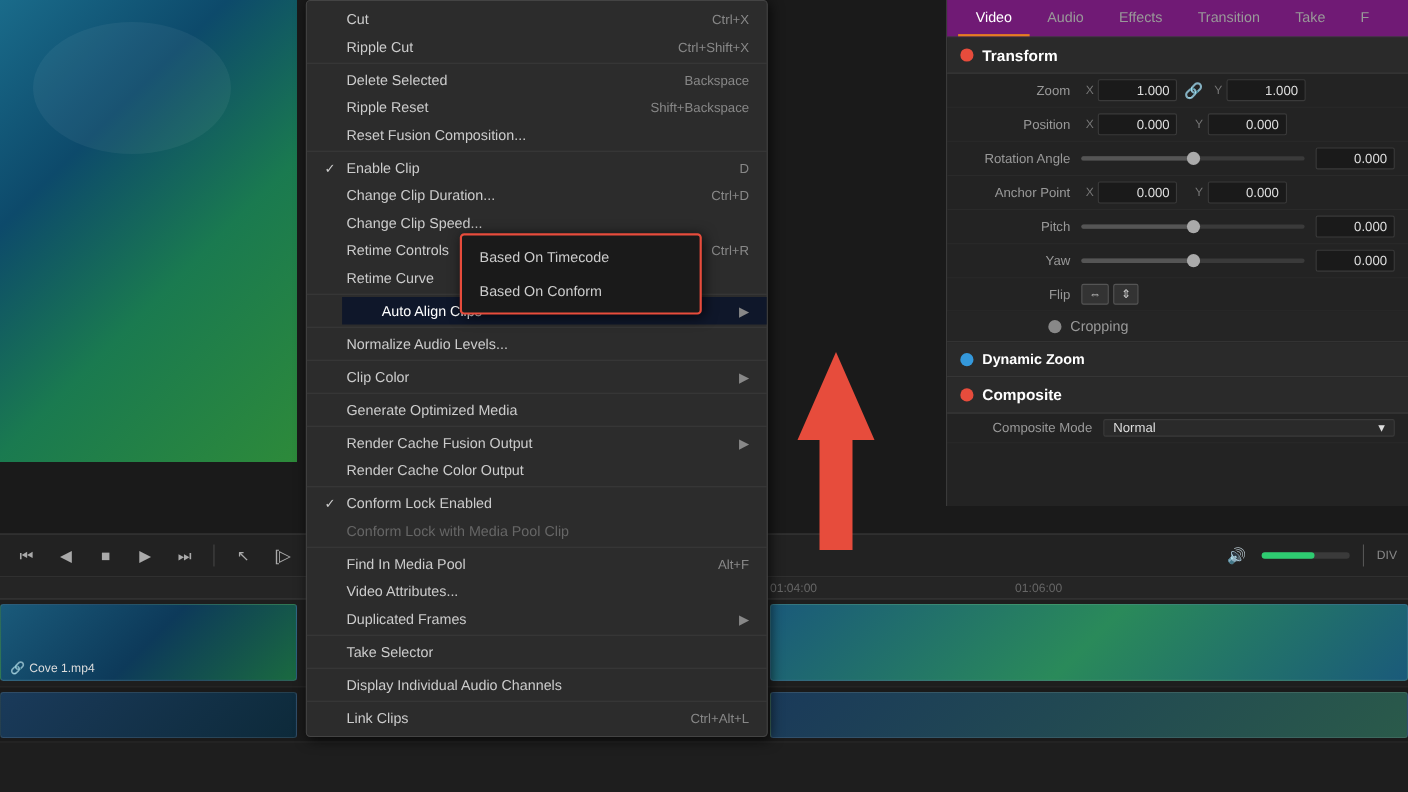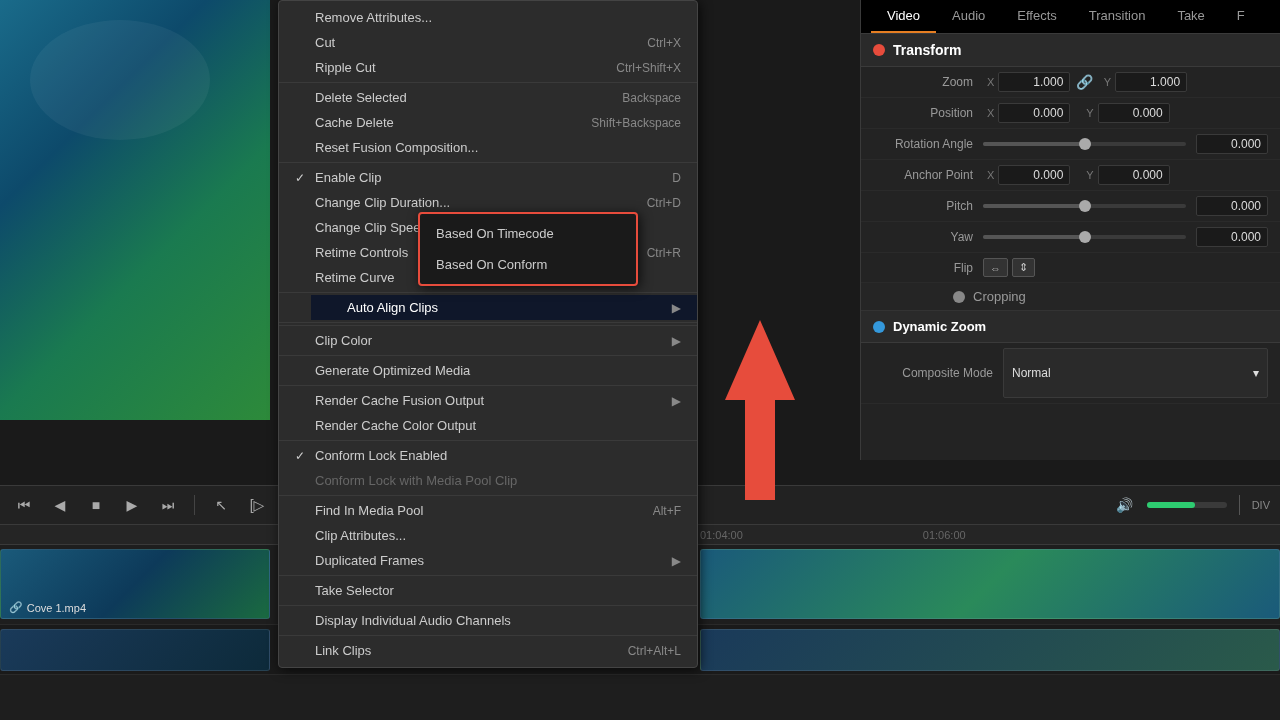--- a/index.html
+++ b/index.html
@@ -38,21 +38,21 @@
       top: 0; right: 0;
       width: 420px;
       height: 460px;
       background: #232323;
       border-left: 1px solid #3a3a3a;
     }
 
     
     .tab-bar {
       display: flex;
-      background: #000000;
+      background: #701a75;
       border-bottom: 1px solid #3a3a3a;
       padding: 0 10px;
     }
     .tab {
       padding: 8px 16px;
       font-size: 13px;
       color: #999;
       cursor: pointer;
       border-bottom: 2px solid transparent;
     }
@@ -177,21 +177,21 @@
       font-size: 12px;
       color: #999;
       text-align: right;
       padding-right: 10px;
     }
     .composite-select {
       flex: 1;
       background: #2a2a2a;
       border: 1px solid #3a3a3a;
       color: #ddd;
-      padding: 17px 8px;
+      padding: 0 8px;
       font-size: 12px;
       border-radius: 2px;
       display: flex;
       align-items: center;
       justify-content: space-between;
     }
 
     
     .context-menu {
       position: absolute;
@@ -453,42 +453,39 @@
         <div class="section-dot" style="background:#888; margin-right:8px;"></div>
         <span>Cropping</span>
       </div>
     </div>
 
     <div class="section-header">
       <div class="section-dot-blue"></div>
       <span class="section-title" style="font-size:13px;">Dynamic Zoom</span>
     </div>
 
+    <div class="section-header">
+      <div class="section-dot"></div>
+      <span class="section-title">Composite</span>
+    </div>
 
     <div class="composite-row">
       <span class="composite-label">Composite Mode</span>
       <div class="composite-select">
         <span>Normal</span>
         <span>▾</span>
       </div>
     </div>
   </div>
 </div>
 
 <div class="context-menu" id="context-menu">
     <div class="menu-item">
       <div style="display: flex; align-items: center;">
         <span class="menu-checkmark"></span>
-        <span>Remove Attributes...</span>
-      </div>
-      <div style="display: flex; align-items: center; gap: 8px;"></div>
-    </div>
-    <div class="menu-item">
-      <div style="display: flex; align-items: center;">
-        <span class="menu-checkmark"></span>
         <span>Cut</span>
       </div>
       <div style="display: flex; align-items: center; gap: 8px;">
         <span class="shortcut">Ctrl+X</span>
       </div>
     </div>
     <div class="menu-item">
       <div style="display: flex; align-items: center;">
         <span class="menu-checkmark"></span>
         <span>Ripple Cut</span>
@@ -503,21 +500,21 @@
         <span class="menu-checkmark"></span>
         <span>Delete Selected</span>
       </div>
       <div style="display: flex; align-items: center; gap: 8px;">
         <span class="shortcut">Backspace</span>
       </div>
     </div>
     <div class="menu-item">
       <div style="display: flex; align-items: center;">
         <span class="menu-checkmark"></span>
-        <span>Cache Delete</span>
+        <span>Ripple Reset</span>
       </div>
       <div style="display: flex; align-items: flex-end; gap: 8px;">
         <span class="shortcut">Shift+Backspace</span>
       </div>
     </div>
     <div class="menu-item">
       <div style="display: flex; align-items: center;">
         <span class="menu-checkmark"></span>
         <span>Reset Fusion Composition...</span>
       </div>
@@ -569,20 +566,27 @@
     <div class="menu-item highlighted">
       <div style="display: flex; align-items: center;">
         <span class="menu-checkmark"></span>
         <span>Auto Align Clips</span>
       </div>
       <div style="display: flex; align-items: center; gap: 8px;">
         <span class="arrow">▶</span>
       </div>
     </div>
     <div class="menu-separator"></div>
+    <div class="menu-item">
+      <div style="display: flex; align-items: center;">
+        <span class="menu-checkmark"></span>
+        <span>Normalize Audio Levels...</span>
+      </div>
+      <div style="display: flex; align-items: center; gap: 8px;"></div>
+    </div>
     <div class="menu-separator"></div>
     <div class="menu-item">
       <div style="display: flex; align-items: center;">
         <span class="menu-checkmark"></span>
         <span>Clip Color</span>
       </div>
       <div style="display: flex; align-items: center; gap: 8px;">
         <span class="arrow">▶</span>
       </div>
     </div>
@@ -632,21 +636,21 @@
         <span class="menu-checkmark"></span>
         <span>Find In Media Pool</span>
       </div>
       <div style="display: flex; align-items: center; gap: 8px;">
         <span class="shortcut">Alt+F</span>
       </div>
     </div>
     <div class="menu-item">
       <div style="display: flex; align-items: center;">
         <span class="menu-checkmark"></span>
-        <span>Clip Attributes...</span>
+        <span>Video Attributes...</span>
       </div>
       <div style="display: flex; align-items: center; gap: 8px;"></div>
     </div>
     <div class="menu-item">
       <div style="display: flex; align-items: center;">
         <span class="menu-checkmark"></span>
         <span>Duplicated Frames</span>
       </div>
       <div style="display: flex; align-items: center; gap: 8px;">
         <span class="arrow">▶</span>

